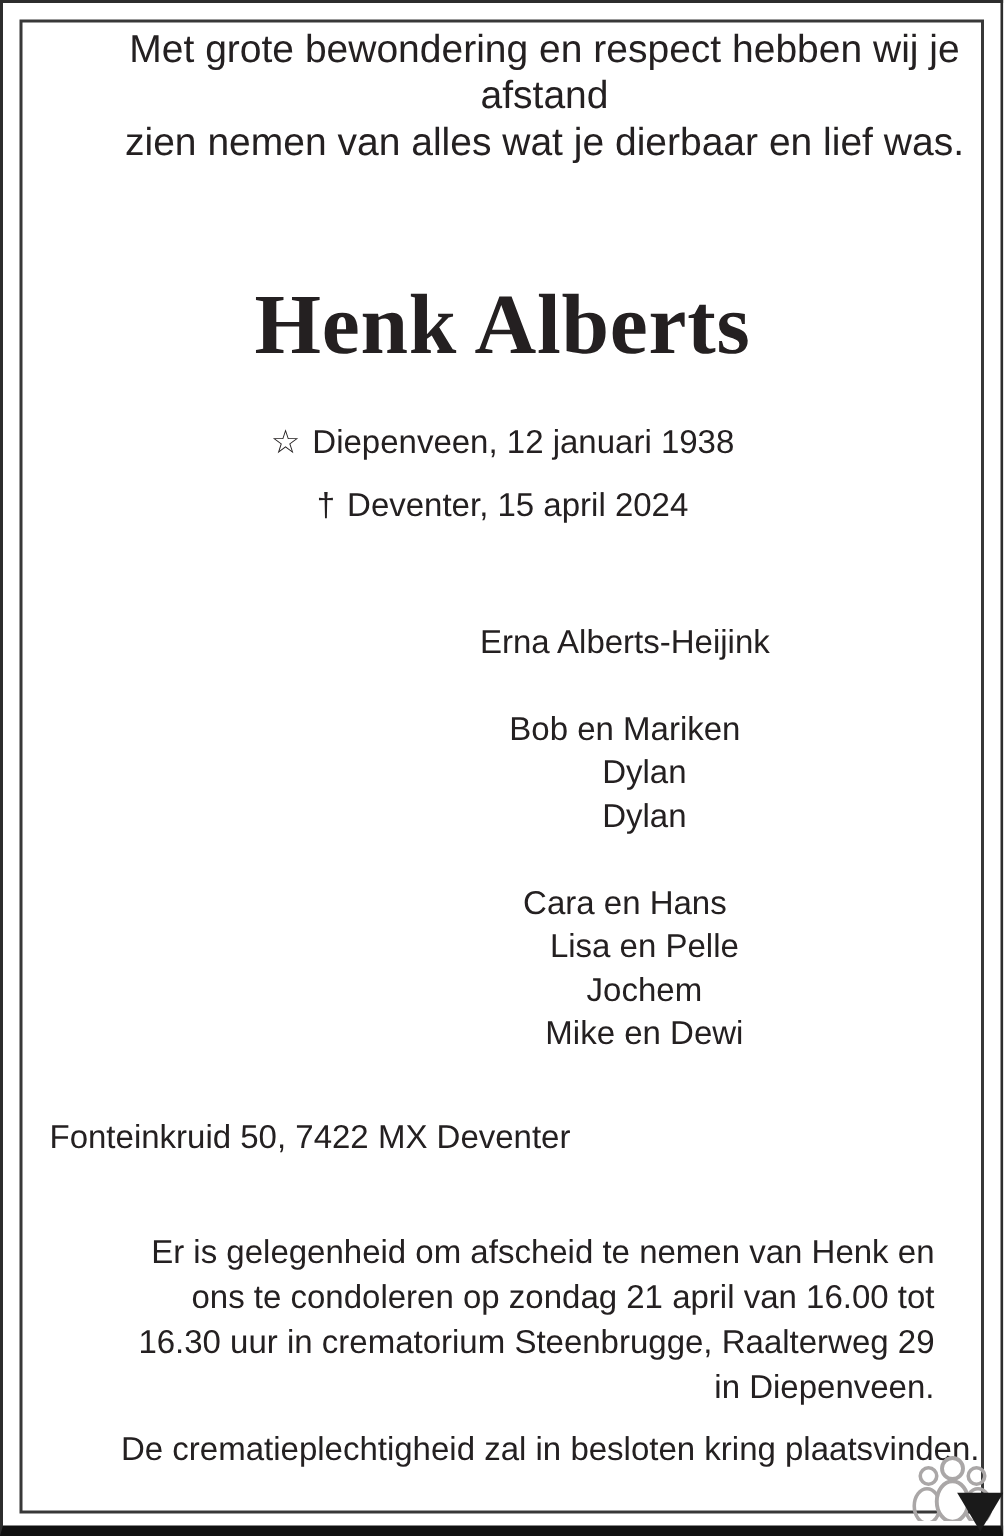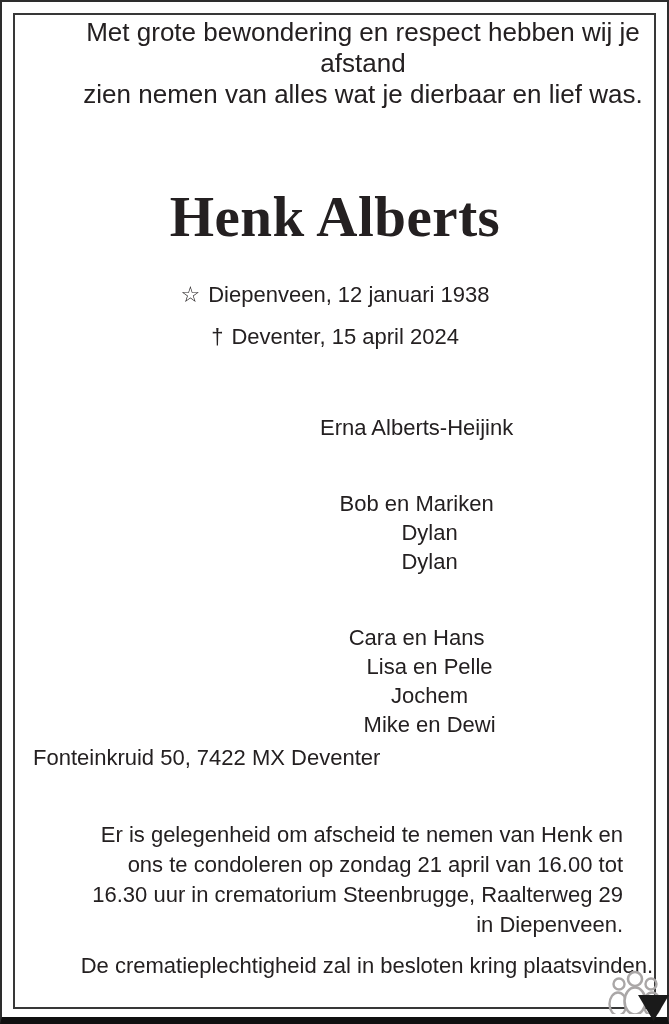--- a/index.html
+++ b/index.html
@@ -47,21 +47,21 @@
     font-size:22px;line-height:27px;
   }
   .birth-line{top:281px;}
   .death-line{top:323px;}
   .symbol{display:inline-block;margin-right:8px;}
   .family-block{
     position:absolute;left:320px;top:413px;
     font-size:22px;line-height:29px;
     text-align:center;
   }
-  .family-group{margin-top:47px;}
+  .family-group{margin-top:29px;}
   .family-children{padding-left:26px;}
   .left-block{
     position:absolute;left:33px;
     font-size:22px;text-align:right;
   }
   .address-line{top:744px;line-height:28px;}
   .ceremony-par{top:820px;line-height:30px;width:590px;}
   .closing-line{top:952px;line-height:28px;width:620px;}
   .people-icon-wrap{
     position:absolute;left:606px;top:968px;width:58px;height:46px;

